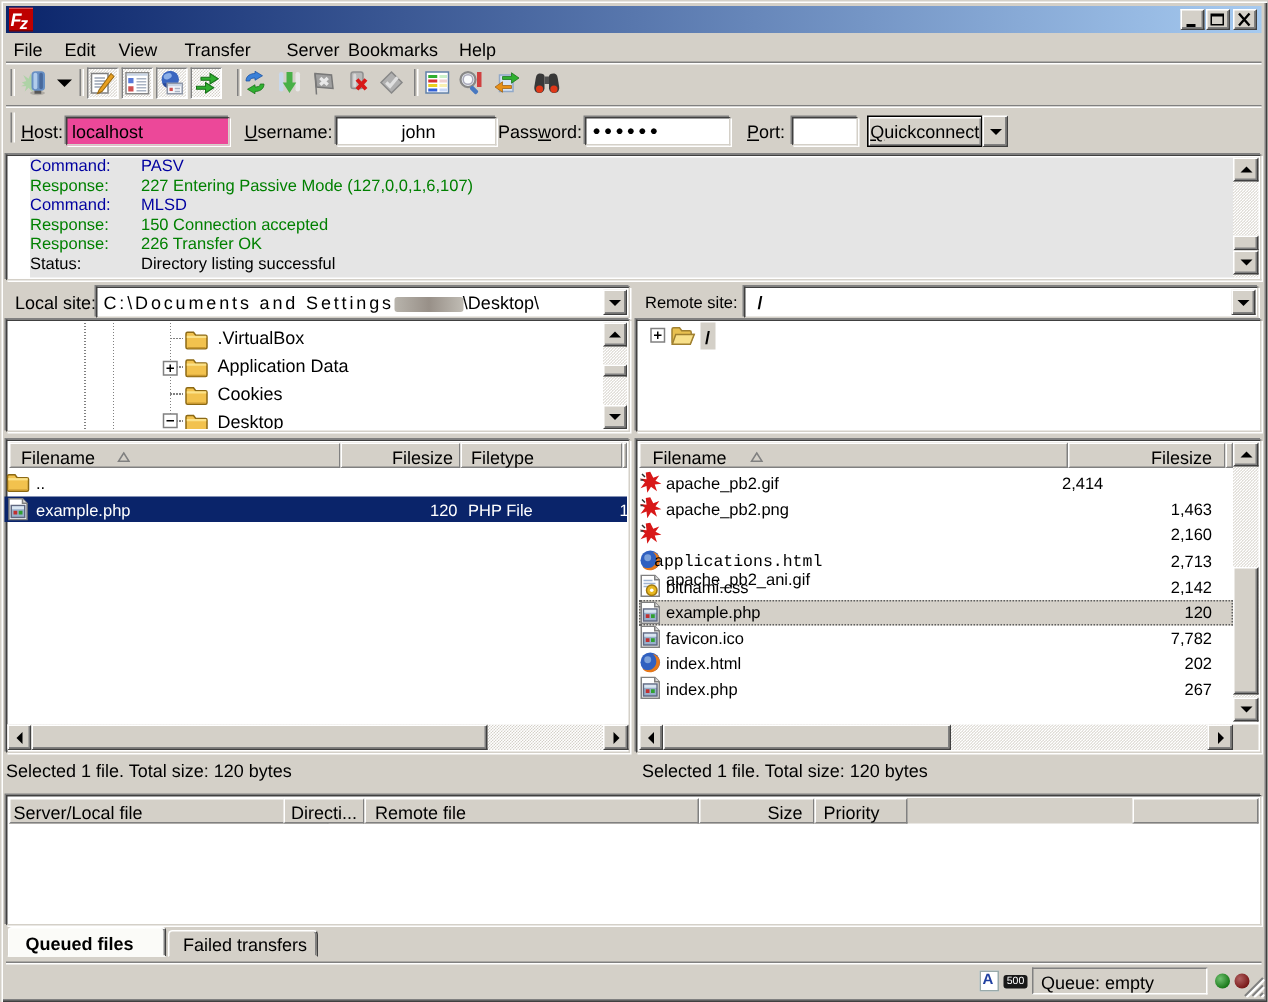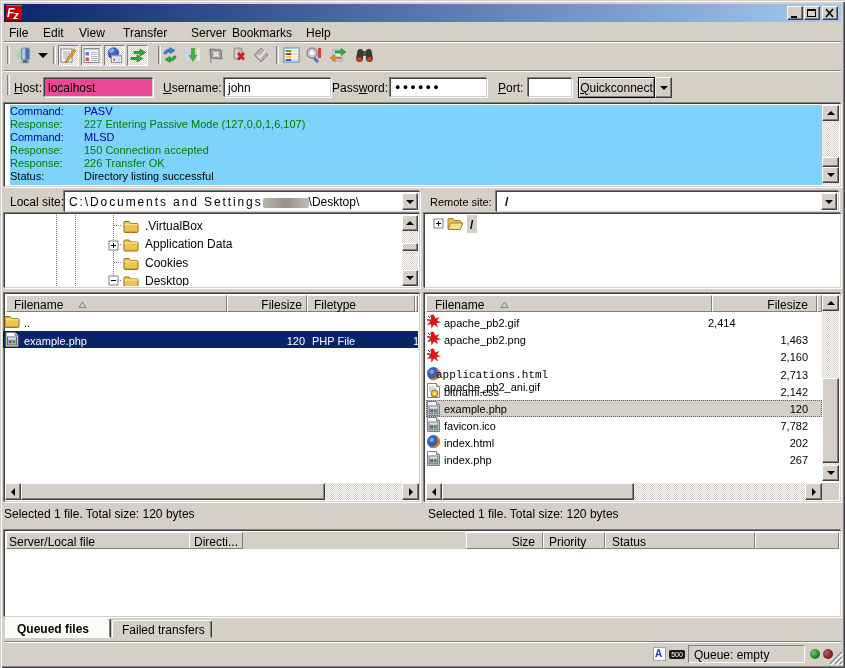--- a/index.html
+++ b/index.html
@@ -166,35 +166,35 @@
   <circle cx="14.3" cy="12.4" r="2.4" fill="#E03818"></circle>
 </svg>
 
 <div class="abs" style="left:7px;top:75px;width:3px;height:20px;border-left:1px solid #808080;border-right:1px solid #fff;"></div>
 <div class="abs" style="left:14px;top:81px;"><u>H</u>ost:</div>
 <div class="abs sunken2" style="left:44px;top:78px;width:109px;height:19px;background:#ec4899;">
       <div style="padding:2px 0 0 3px;">localhost</div>
     </div>
 <div class="abs" style="left:163px;top:81px;"><u>U</u>sername:</div>
 <div class="abs sunken2" style="left:224px;top:78px;width:107px;height:19px;background:#fff;">
-      <div style="padding:2px 0 0 3px;">john</div>
+      <div style="padding:2px 0 0 3px;text-align:center;">john</div>
     </div>
 <div class="abs" style="left:332px;top:81px;">Pass<u>w</u>ord:</div>
 <div class="abs sunken2" style="left:390px;top:78px;width:97px;height:19px;background:#fff;">
       <div style="padding:3px 0 0 4px;font-size:9px;letter-spacing:2.2px;">●●●●●●</div>
     </div>
 <div class="abs" style="left:498px;top:81px;"><u>P</u>ort:</div>
 <div class="abs sunken2" style="left:528px;top:78px;width:44px;height:19px;background:#fff;"></div>
 <div class="abs" style="left:578px;top:77px;width:77px;height:21px;background:#D4D0C8;border:1px solid #000;box-shadow:inset 1px 1px 0 #fff, inset -1px -1px 0 #808080;text-align:center;padding-top:3px;"><u>Q</u>uickconnect</div>
 <div class="abs raised" style="left:655px;top:77px;width:17px;height:21px;">
       <div class="arrow-dn abs" style="left:4px;top:8px;"></div>
     </div>
 
 <div class="abs sunken2" style="left:4px;top:103px;width:837px;height:84px;background:#fff;"></div>
-<div class="abs" style="left:10px;top:105px;width:815px;height:80px;background:#7dd3fc;font-size:11px;line-height:13px;">
+<div class="abs" style="left:20px;top:105px;width:815px;height:80px;background:#e5e5e5;font-size:11px;line-height:13px;">
   <div>
         <span style="color:#0000A0;position:absolute;left:0">Command:</span>
         <span style="position:absolute;left:74px;color:#0000A0;">PASV</span>
       </div>
   <div style="position:absolute;top:13px">
         <span style="color:#008000;position:absolute;left:0">Response:</span>
         <span style="position:absolute;left:74px;color:#008000;white-space:nowrap;">227 Entering Passive Mode (127,0,0,1,6,107)</span>
       </div>
   <div style="position:absolute;top:26px">
         <span style="color:#0000A0;position:absolute;left:0">Command:</span>
@@ -445,28 +445,28 @@
 <div class="abs" style="left:428px;top:507px;">Selected 1 file. Total size: 120 bytes</div>
 
 <div class="abs sunken2" style="left:4px;top:530px;width:837px;height:87px;background:#fff;"></div>
 <div class="abs" style="left:6px;top:532px;width:833px;height:17px;background:#D4D0C8;"></div>
 <div class="abs hdr" style="left:6px;top:532px;width:213px;height:17px;">
       <div style="padding:2px 0 0 2px;">Server/Local file</div>
     </div>
 <div class="abs hdr" style="left:189px;top:532px;width:54px;height:17px;">
       <div style="padding:2px 0 0 4px;">Directi...</div>
     </div>
+<div class="abs hdr" style="left:243px;top:532px;width:223px;height:17px;">
+      <div style="padding:2px 0 0 6px;">Remote file</div>
+    </div>
 <div class="abs hdr" style="left:466px;top:532px;width:77px;height:17px;">
       <div style="padding:2px 7px 0 0;text-align:right;">Size</div>
     </div>
 <div class="abs hdr" style="left:543px;top:532px;width:62px;height:17px;">
       <div style="padding:2px 0 0 5px;">Priority</div>
-    </div>
-<div class="abs hdr" style="left:605px;top:532px;width:150px;height:17px;">
-      <div style="padding:2px 0 0 6px;">Status</div>
     </div>
 <div class="abs hdr" style="left:755px;top:532px;width:84px;height:17px;"></div>
 
 <div class="abs" style="left:5px;top:618px;width:106px;height:20px;background:#FBFBF8;border:1px solid;border-color:#fff #404040 #FBFBF8 #fff;border-radius:3px 3px 0 0;box-shadow:inset -1px 0 0 #808080;z-index:2;">
       <div style="padding:3px 0 0 11px;font-weight:bold;">Queued files</div>
     </div>
 <div class="abs" style="left:112px;top:620px;width:100px;height:18px;background:#D4D0C8;border:1px solid;border-color:#fff #404040 #D4D0C8 #fff;border-radius:3px 3px 0 0;box-shadow:inset -1px 0 0 #808080;">
       <div style="padding:2px 0 0 9px;">Failed transfers</div>
     </div>
 

